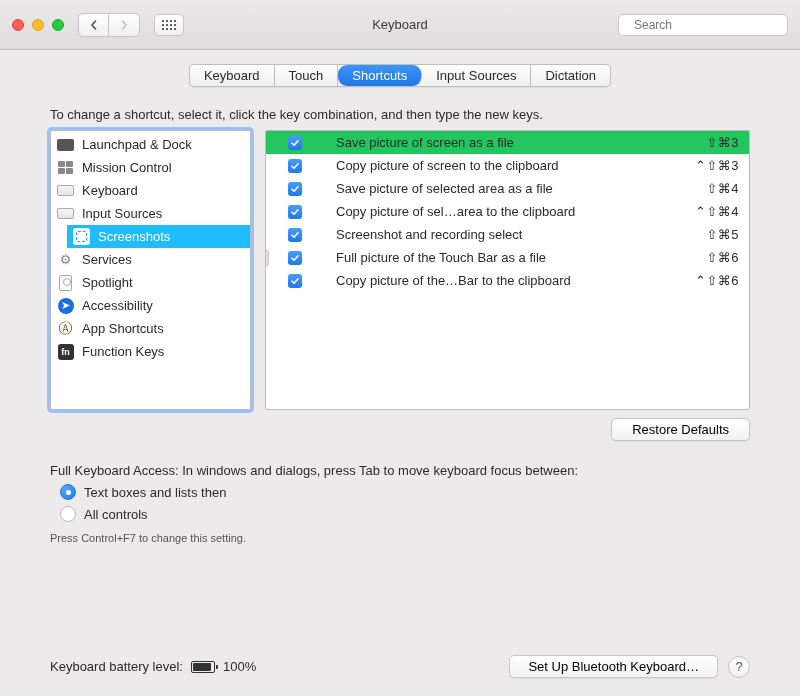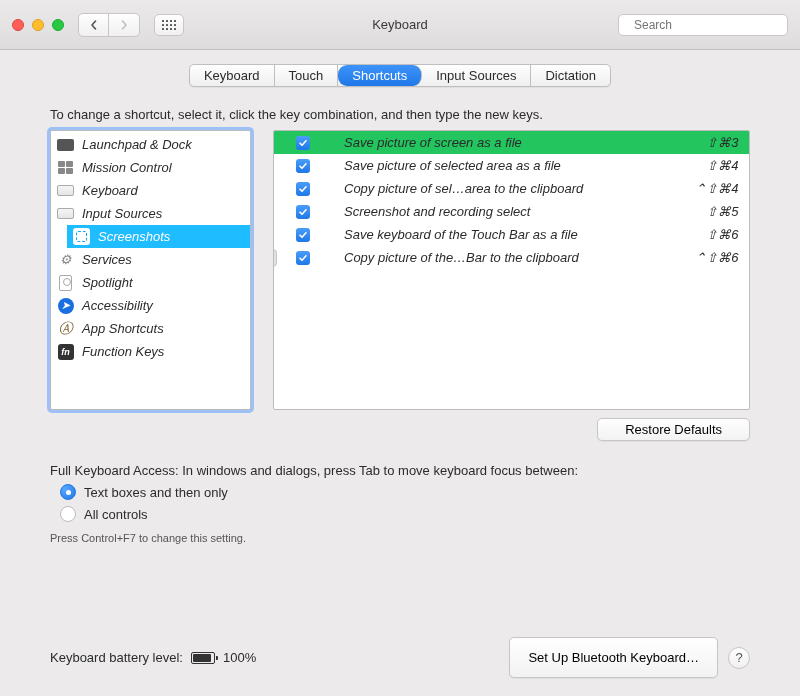--- a/index.html
+++ b/index.html
@@ -77,21 +77,21 @@
     background:linear-gradient(#fefefe,#f0efef);
     box-shadow:0 1px 1px rgba(0,0,0,.05);
   }
   .tab {
     padding:3px 14px; font-size:13px; border-right:1px solid #bfbfbf;
     display:flex; align-items:center;
   }
   .tab:last-child{border-right:none;}
   .tab.sel { background:linear-gradient(#3e93f8,#1f78e8); color:#fff;border-radius:9px; }
   .instr { margin:0 0 8px 0; font-size:13px; }
-  .panes { display:flex; gap:22px; height:280px; margin-bottom:8px;font-style:italic; }
+  .panes { display:flex; gap:14px; height:280px; margin-bottom:8px; }
   
   .catbox {
     width:201px; border:1px solid #bcbcbc; border-radius:2px;
     background:#fff; box-shadow:0 0 0 3px rgba(93,157,255,.55);
     overflow:hidden;
   }
   .catlist{padding:2px 0;}
   .cat {
     display:flex; align-items:center; gap:8px;
     padding:2px 8px 2px 6px; height:23px;
@@ -119,21 +119,21 @@
     display:flex;align-items:center;justify-content:center;
     flex:none;
   }
   .chk svg{width:10px;height:10px;}
   .srow .lbl{flex:1;white-space:nowrap;overflow:hidden;text-overflow:ellipsis;}
   .keys{font-size:13px;letter-spacing:0.5px;}
   .nub{position:absolute;left:-5px;top:118px;width:8px;height:18px;border-radius:4px;background:#e3e1e1;border:1px solid #c7c5c5;}
   
   .macbtn {
     border:1px solid #c7c5c5; border-radius:5px; background:linear-gradient(#fff,#f3f2f2);
-    padding:3px 27px; font-size:13px; box-shadow:0 1px 1px rgba(0,0,0,.05);
+    padding:3px 20px; font-size:13px; box-shadow:0 1px 1px rgba(0,0,0,.05);
   }
   .row-right{display:flex;justify-content:flex-end;}
   .fka { margin-top:22px; font-size:13px; }
   .radio-row{display:flex;align-items:center;gap:8px;margin-top:6px;margin-left:10px;}
   .radio{width:16px;height:16px;border-radius:50%;border:1px solid #bdbdbd;background:#fff;display:flex;align-items:center;justify-content:center;}
   .radio.on{background:radial-gradient(circle at 30% 30%,#59a8ff,#1f78e8);border-color:#1f78e8;}
   .radio.on::after{content:"";width:5px;height:5px;border-radius:50%;background:#fff;}
   .hint{font-size:11px;color:#555;margin-top:10px;}
   .footer{
     position:absolute; left:0; right:0; bottom:0; padding:14px 50px 18px;
@@ -300,20 +300,31 @@
             <span class="keys">⇧⌘3</span>
           </div>
           <div class="srow">
             <div style="width: 6px;"></div>
             <div class="chk">
               <svg viewBox="0 0 10 10">
                 <path d="M2 5.2 L4 7.2 L8 2.8" fill="none" stroke="#fff" stroke-width="1.6" stroke-linecap="round" stroke-linejoin="round"></path>
               </svg>
             </div>
             <div style="width: 14px;"></div>
+            <span class="lbl">Copy picture of screen to the clipboard</span>
+            <span class="keys">⌃⇧⌘3</span>
+          </div>
+          <div class="srow">
+            <div style="width: 6px;"></div>
+            <div class="chk">
+              <svg viewBox="0 0 10 10">
+                <path d="M2 5.2 L4 7.2 L8 2.8" fill="none" stroke="#fff" stroke-width="1.6" stroke-linecap="round" stroke-linejoin="round"></path>
+              </svg>
+            </div>
+            <div style="width: 14px;"></div>
             <span class="lbl">Save picture of selected area as a file</span>
             <span class="keys">⇧⌘4</span>
           </div>
           <div class="srow">
             <div style="width: 6px;"></div>
             <div class="chk">
               <svg viewBox="0 0 10 10">
                 <path d="M2 5.2 L4 7.2 L8 2.8" fill="none" stroke="#fff" stroke-width="1.6" stroke-linecap="round" stroke-linejoin="round"></path>
               </svg>
             </div>
@@ -333,21 +344,21 @@
             <span class="keys">⇧⌘5</span>
           </div>
           <div class="srow">
             <div style="width: 6px;"></div>
             <div class="chk">
               <svg viewBox="0 0 10 10">
                 <path d="M2 5.2 L4 7.2 L8 2.8" fill="none" stroke="#fff" stroke-width="1.6" stroke-linecap="round" stroke-linejoin="round"></path>
               </svg>
             </div>
             <div style="width: 14px;"></div>
-            <span class="lbl">Save keyboard of the Touch Bar as a file</span>
+            <span class="lbl">Full picture of the Touch Bar as a file</span>
             <span class="keys">⇧⌘6</span>
           </div>
           <div class="srow">
             <div style="width: 6px;"></div>
             <div class="chk">
               <svg viewBox="0 0 10 10">
                 <path d="M2 5.2 L4 7.2 L8 2.8" fill="none" stroke="#fff" stroke-width="1.6" stroke-linecap="round" stroke-linejoin="round"></path>
               </svg>
             </div>
             <div style="width: 14px;"></div>
@@ -360,36 +371,36 @@
 
   <div class="row-right">
     <button class="macbtn">Restore Defaults</button>
   </div>
 
   <div class="fka">
     <div>Full Keyboard Access: In windows and dialogs, press Tab to move keyboard focus between:</div>
     <div id="fka-opts">
         <div class="radio-row">
           <div class="radio on"></div>
-          <span>Text boxes and then only</span>
+          <span>Text boxes and lists then</span>
         </div>
         <div class="radio-row">
           <div class="radio"></div>
           <span>All controls</span>
         </div>
       </div>
     <div class="hint">Press Control+F7 to change this setting.</div>
   </div>
 </div>
 
 <div class="footer">
   <div class="battwrap">
     <span>Keyboard battery level:</span>
     <div class="batt">
         <div class="fill"></div>
       </div>
     <span>100%</span>
   </div>
   <div style="margin-left:auto;display:flex;align-items:center;">
-    <button class="macbtn" style="padding:12px 18px;text-align:center;">Set Up Bluetooth Keyboard…</button>
+    <button class="macbtn" style="padding:3px 18px;text-align:center;">Set Up Bluetooth Keyboard…</button>
     <div class="helpbtn">?</div>
   </div>
 </div>
 
 </body></html>

